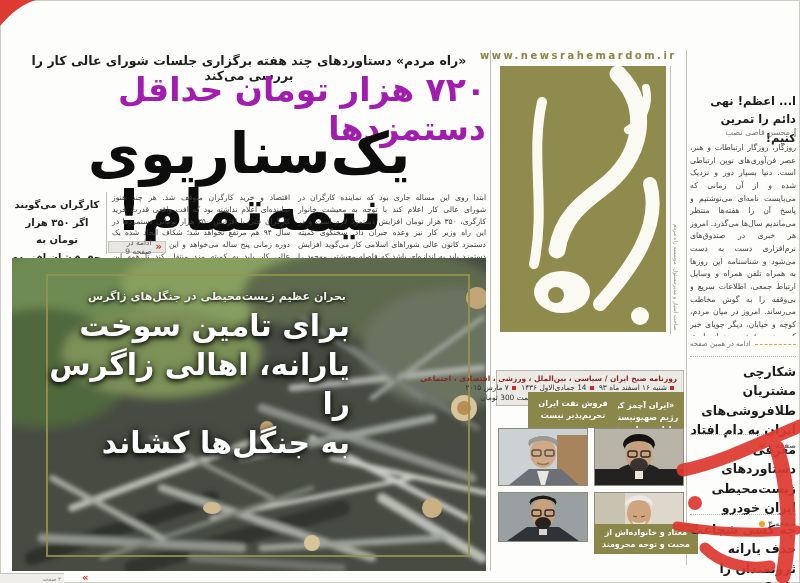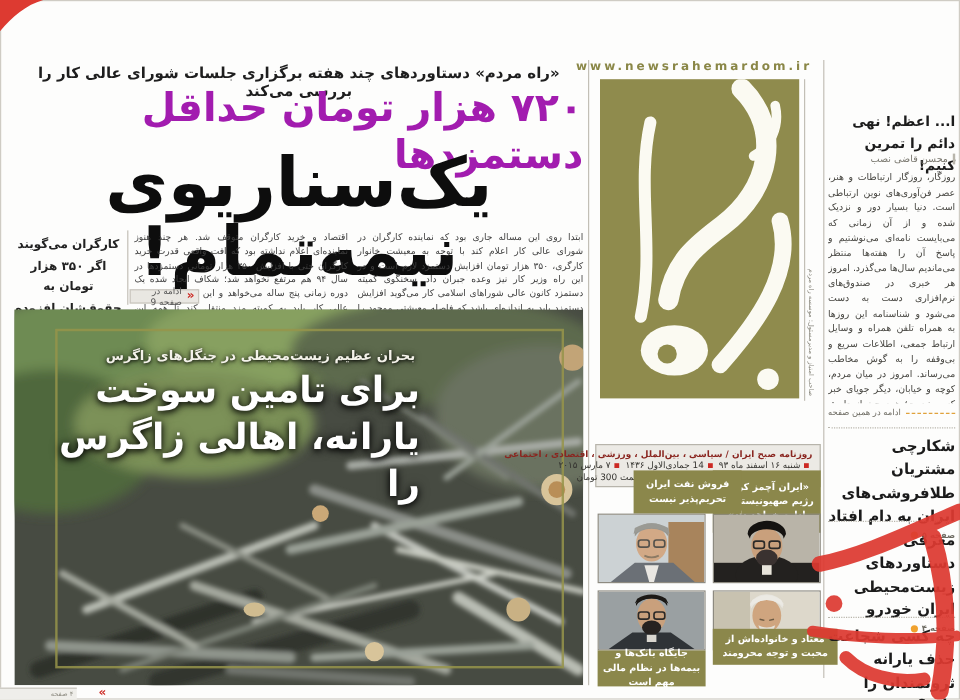--- a/index.html
+++ b/index.html
@@ -127,20 +127,21 @@
       <circle cx="300" cy="285" r="8" fill="#d8c49a"></circle>
       <circle cx="255" cy="170" r="7" fill="#caa877"></circle>
       <circle cx="465" cy="40" r="11" fill="#c2a477"></circle>
       <ellipse cx="200" cy="250" rx="9" ry="6" fill="#d0bc90"></ellipse>
     </svg>
     <div class="photo-frame" style="left:34px;top:16px;right:16px;bottom:14px;"></div>
     <div class="abs photo-kicker" style="right:140px;top:32px;">بحران عظیم زیست‌محیطی در جنگل‌های زاگرس</div>
     <div class="abs photo-head" style="right:136px;top:48px;width:310px;">
       <div style="padding-left:30px;">برای تامین سوخت</div>
       <div>یارانه، اهالی زاگرس را</div>
+      <div style="padding-left:12px;">به جنگل‌ها کشاند</div>
     </div>
   </div>
 
   <div class="abs" style="left:0;top:573px;width:64px;height:10px;background:#efeeea;border-top:1px solid #c8c5bd;font-size:5.5px;color:#8a887e;display:flex;align-items:center;padding:0 3px;">۴ صفحه</div>
   <div class="abs cont-mark" style="left:82px;top:573px;">»</div>
 
   <div class="vline" style="left:490px;top:50px;height:521px;"></div>
   <div class="vline" style="left:670px;top:66px;height:268px;"></div>
   <div class="vline" style="left:686px;top:50px;height:515px;"></div>
 
@@ -216,21 +217,20 @@
       <path d="M8 48 L28 34 L60 34 L80 48 Z" fill="#2f3337"></path>
       <ellipse cx="44" cy="20" rx="12" ry="14" fill="#c9a07c"></ellipse>
       <path d="M31 12 a14 10 0 0 1 26 0 l0 -2 a14 11 0 0 0 -26 0 Z" fill="#181512"></path>
       <path d="M30 10 q14 -9 28 0 l-2 -4 q-12 -7 -24 0 Z" fill="#1c1916"></path>
       <ellipse cx="44" cy="30" rx="8" ry="6" fill="#262220"></ellipse>
       <rect x="33" y="17" width="9" height="6" rx="2" fill="none" stroke="#2c2a28" stroke-width="1.4"></rect>
       <rect x="46" y="17" width="9" height="6" rx="2" fill="none" stroke="#2c2a28" stroke-width="1.4"></rect>
       <rect x="40" y="36" width="8" height="6" fill="#d9d6cf"></rect>
     </svg>
   </div>
-  <div class="abs card-title" style="left:498px;top:542px;width:90px;height:30px;">جایگاه بانک‌ها و بیمه‌ها در نظام مالی مهم است</div>
 
   <div class="abs card-photo" style="left:594px;top:492px;width:90px;height:50px;">
     <svg width="88" height="48" viewBox="0 0 88 48">
       <rect width="88" height="48" fill="#ddd8cb"></rect>
       <rect x="0" y="0" width="30" height="48" fill="#c8c2b0"></rect>
       <path d="M10 48 L30 34 L62 34 L80 48 Z" fill="#cfc6ae"></path>
       <path d="M36 36 L52 36 L50 48 L38 48 Z" fill="#bfb69c"></path>
       <ellipse cx="44" cy="20" rx="12" ry="14" fill="#cfa57f"></ellipse>
       <path d="M31 14 a14 11 0 0 1 26 0 l1 -4 a15 12 0 0 0 -28 0 Z" fill="#e8e6e0"></path>
       <path d="M30 12 q14 -10 28 0 l-2 -5 q-12 -8 -24 0 Z" fill="#eceae4"></path>

